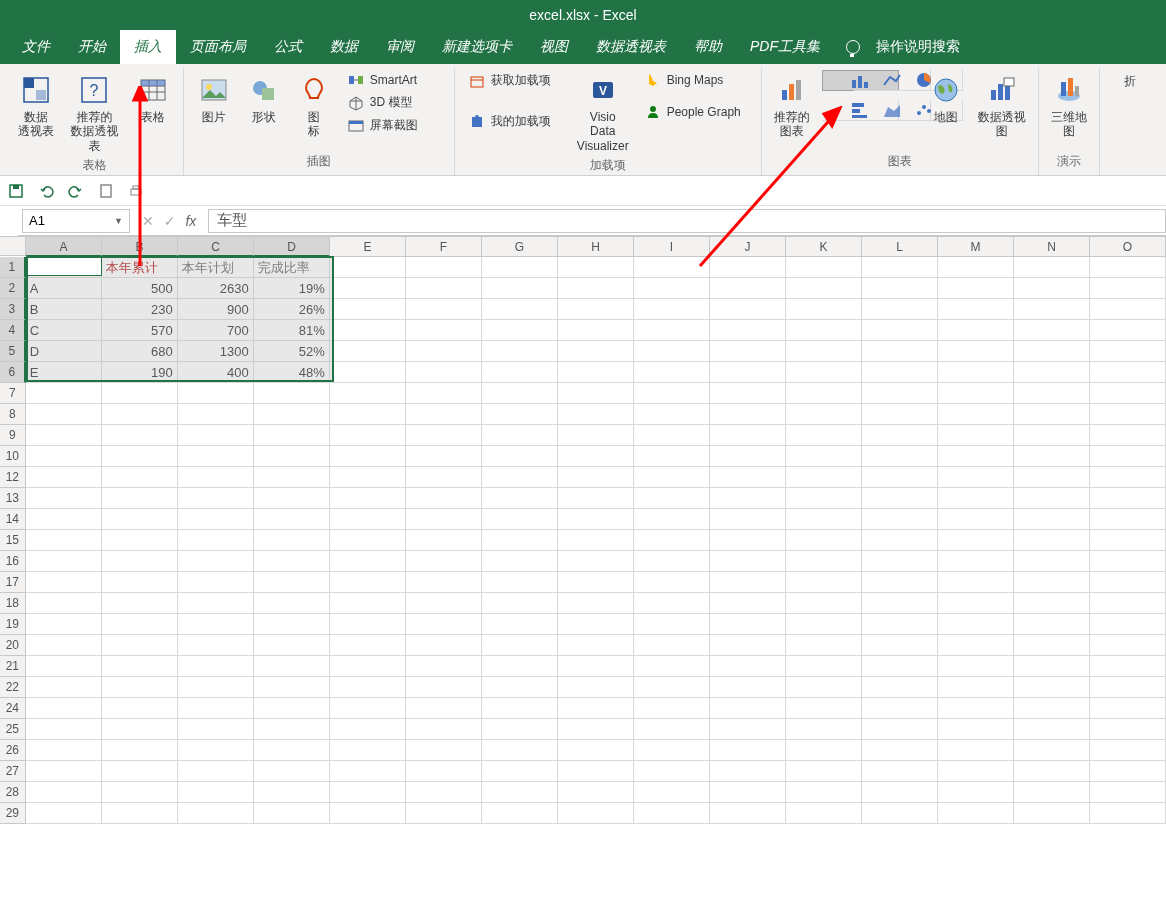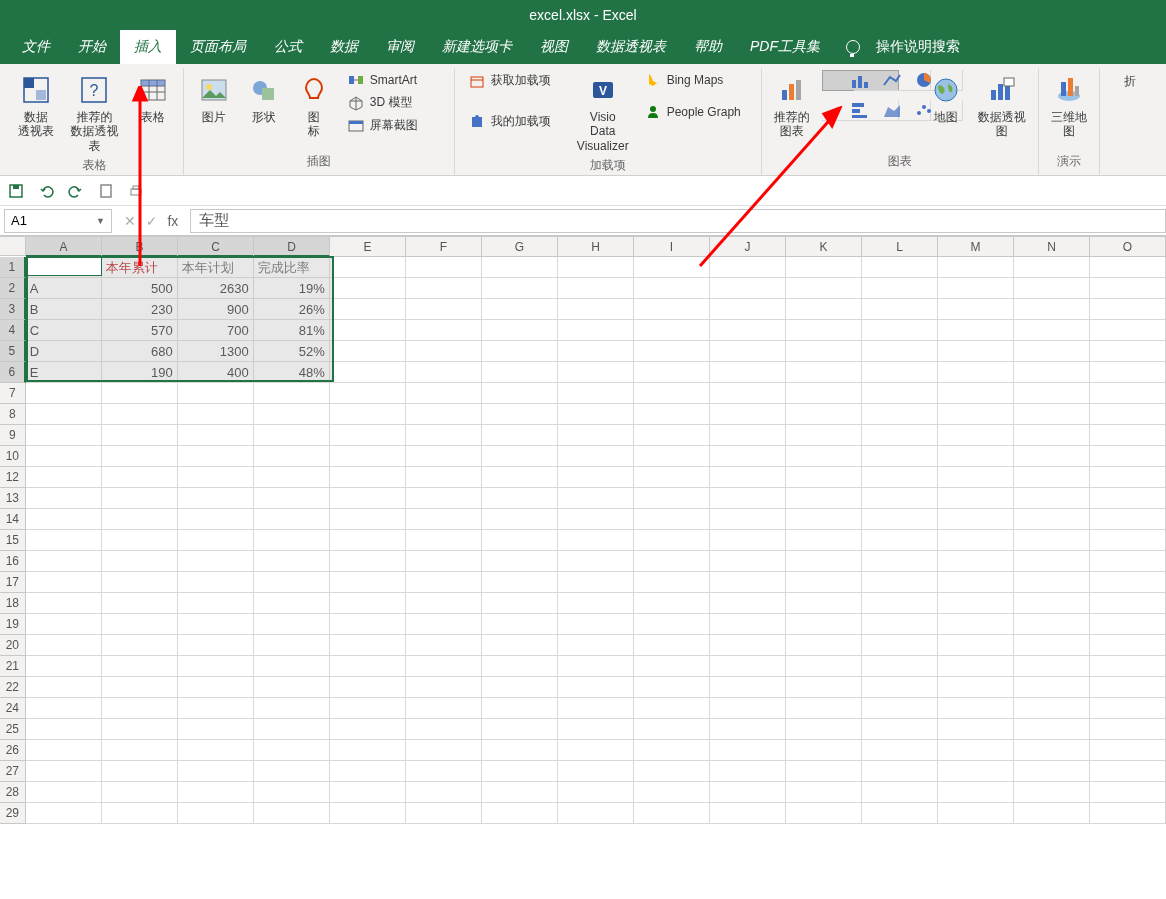--- a/index.html
+++ b/index.html
@@ -115,20 +115,21 @@
     background:#fff;
     border-bottom: 1px solid #e0e0e0;
     color:#217346;
   }
   .qat .qico { width:16px; height:16px; cursor:pointer; display:flex; align-items:center; justify-content:center;}
   .formula-bar {
     height: 30px;
     display:flex; align-items:center;
     border-bottom: 1px solid #c8c8c8;
     background:#fff;
+    margin-left:18px;
   }
   .namebox {
     width: 108px; height: 24px;
     border: 1px solid #c8c8c8;
     margin-left: 4px;
     display:flex; align-items:center;
     padding: 0 6px;
     font-size: 13px;
     justify-content: space-between;
   }
@@ -539,21 +540,21 @@
 </div>
 
 <div class="formula-bar">
   <div class="namebox">
     <span>A1</span>
     <span class="dd">▼</span>
   </div>
   <div class="fx-icons">
     <span style="color:#aaa">✕</span>
     <span style="color:#aaa">✓</span>
-    <span style="">fx</span>
+    <span style="font-style:italic">fx</span>
   </div>
   <div class="fx-input">
     <span>车型</span>
   </div>
 </div>
 
 <div class="sheet">
   <div class="corner"></div>
   <div class="colheaders" id="colheaders">
       <div class="colhdr sel">A</div>

